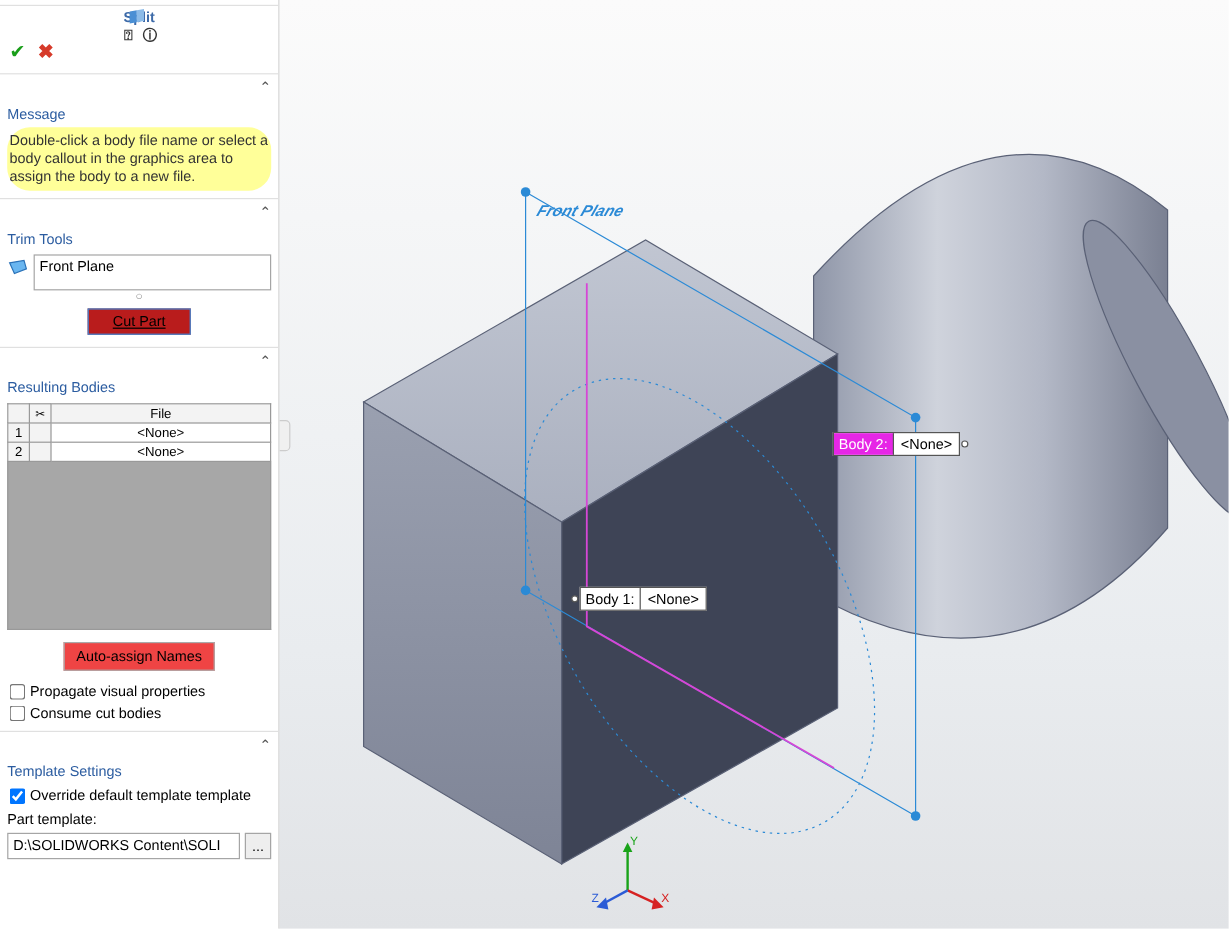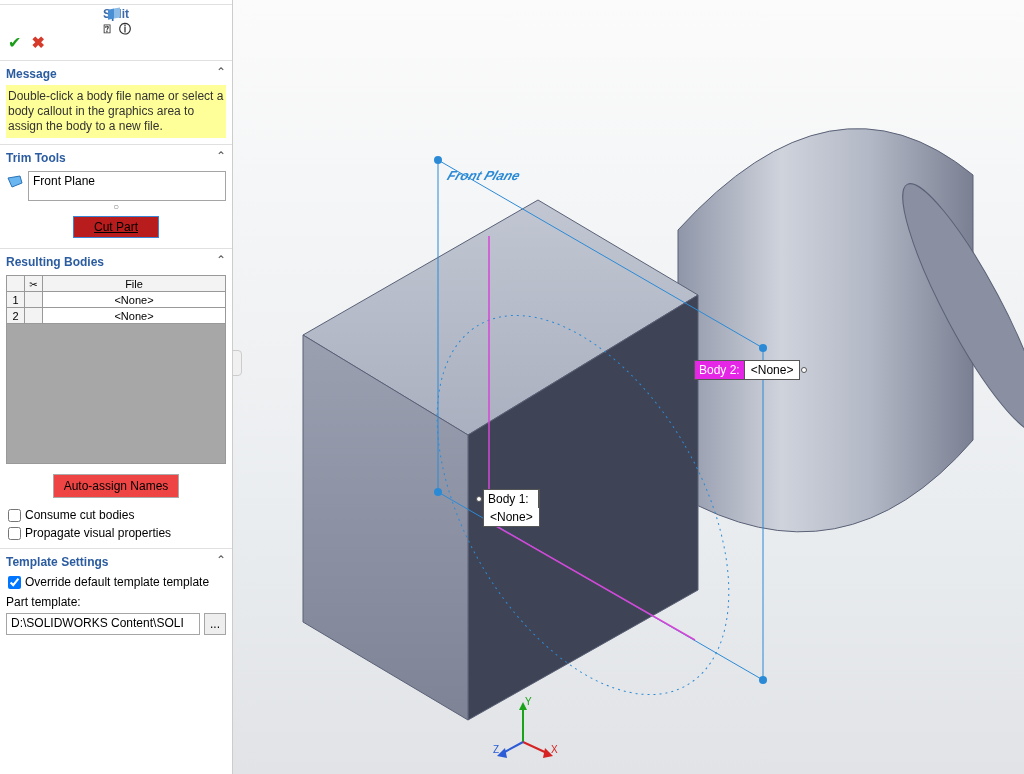--- a/index.html
+++ b/index.html
@@ -9,23 +9,23 @@
   .panel-tabs { height: 5px; border-bottom: 1px solid #e0e0e0; }
   .feature-header { display: flex; align-items: center; height: 22px; padding: 2px 6px 0 6px; flex-direction: column; }
   .feature-header .icon { width: 16px; height: 16px; margin-right: 4px; }
   .feature-title { font-weight: bold; color: #3d6aa8; flex: 1; }
   .help-icons { display: flex; gap: 2px; }
   .help-icons span { width: 16px; height: 16px; display: inline-flex; align-items: center; justify-content: center; border-radius: 50%; color: #333; cursor: pointer; font-weight: bold; }
   .confirm-row { display: flex; gap: 10px; padding: 6px 8px 8px 8px; border-bottom: 1px solid #e0e0e0; }
   .confirm-row .ok { color: #1a9e1a; font-size: 16px; cursor: pointer; }
   .confirm-row .cancel { color: #d63a2a; font-size: 16px; cursor: pointer; font-weight: bold; }
   .section { border-bottom: 1px solid #e0e0e0; padding: 4px 6px 6px 6px; position: relative; }
-  .section-title { font-weight: bold; color: #2b5ca0; padding: 2px 0 4px 0; }
+  .section-title { font-weight: normal; color: #2b5ca0; padding: 2px 0 4px 0; margin-top: 20px; }
   .chevron { position: absolute; right: 6px; top: 4px; color: #555; cursor: pointer; user-select: none; }
-  .msg-body { background: #ffff99; padding: 4px 2px; color: #333; line-height: 1.25; }
+  .msg-body { background: #ffff99; padding: 4px 2px; color: #333; line-height: 1.25; border-radius: 19px; }
   .trim-row { display: flex; align-items: flex-start; gap: 4px; margin-top: 2px; }
   .trim-icon { width: 18px; height: 18px; display: inline-flex; align-items: center; justify-content: center; margin-top: 2px; }
   .trim-input { flex: 1; height: 30px; border: 1px solid #a5a5a5; background: #fff; padding: 2px 4px; }
   .pin { text-align: center; color: #888; font-size: 10px; margin: 0 0 4px 0; }
   .cut-btn { display: block; margin: 0 auto 4px auto; padding: 3px 20px; background: #b91c1c; border: 1px solid #3c86d6; cursor: pointer; }
   .rb-table { width: 100%; border-collapse: collapse; margin-top: 2px; }
   .rb-table th, .rb-table td { border: 1px solid #999; text-align: center; height: 16px; font-size: 11px; background: #f3f3f3; }
   .rb-table th { font-weight: normal; }
   .rb-table td.file { background: #fff; }
   .rb-table td.num { width: 18px; }
@@ -117,25 +117,25 @@
         <td class="num">2</td>
         <td class="chk"></td>
         <td class="file">&lt;None&gt;</td>
       </tr>
     </tbody>
       </table>
     <div class="rb-filler"></div>
     <button class="auto-btn">Auto-assign Names</button>
     <label class="chk-row">
       <input type="checkbox" style="">
-      <span>Consume cut bodies</span>
+      <span>Propagate visual properties</span>
     </label>
     <label class="chk-row">
       <input type="checkbox" style="">
-      <span>Propagate visual properties</span>
+      <span>Consume cut bodies</span>
     </label>
   </div>
 
   <div class="section" style="border-bottom:none;">
     <div class="section-title">Template Settings</div>
     <span class="chevron">⌃</span>
     <label class="chk-row">
       <input type="checkbox" checked="" style="">
       <span>Override default template template</span>
     </label>
@@ -186,21 +186,21 @@
     <circle cx="205" cy="160" r="4" fill="#2b8ad6"></circle>
     <circle cx="530" cy="348" r="4" fill="#2b8ad6"></circle>
     <circle cx="530" cy="680" r="4" fill="#2b8ad6"></circle>
     <circle cx="205" cy="492" r="4" fill="#2b8ad6"></circle>
 
     <path d="M 256 236 L 256 522 L 462 640" fill="none" stroke="#d646d6" stroke-width="1.5"></path>
   </svg>
 
   <div class="plane-label" style="left:215px; top:168px;">Front Plane</div>
 
-  <div class="callout" style="left:250px; top:489px;flex-direction:column;">
+  <div class="callout" style="left:250px; top:489px;">
     <span class="handle"></span>
     <span class="lab">Body 1:</span>
     <span class="val">&lt;None&gt;</span>
   </div>
   <div class="callout sel" style="left:461px; top:360px;">
     <span class="lab">Body 2:</span>
     <span class="val">&lt;None&gt;</span>
     <span class="handle"></span>
   </div>
 

